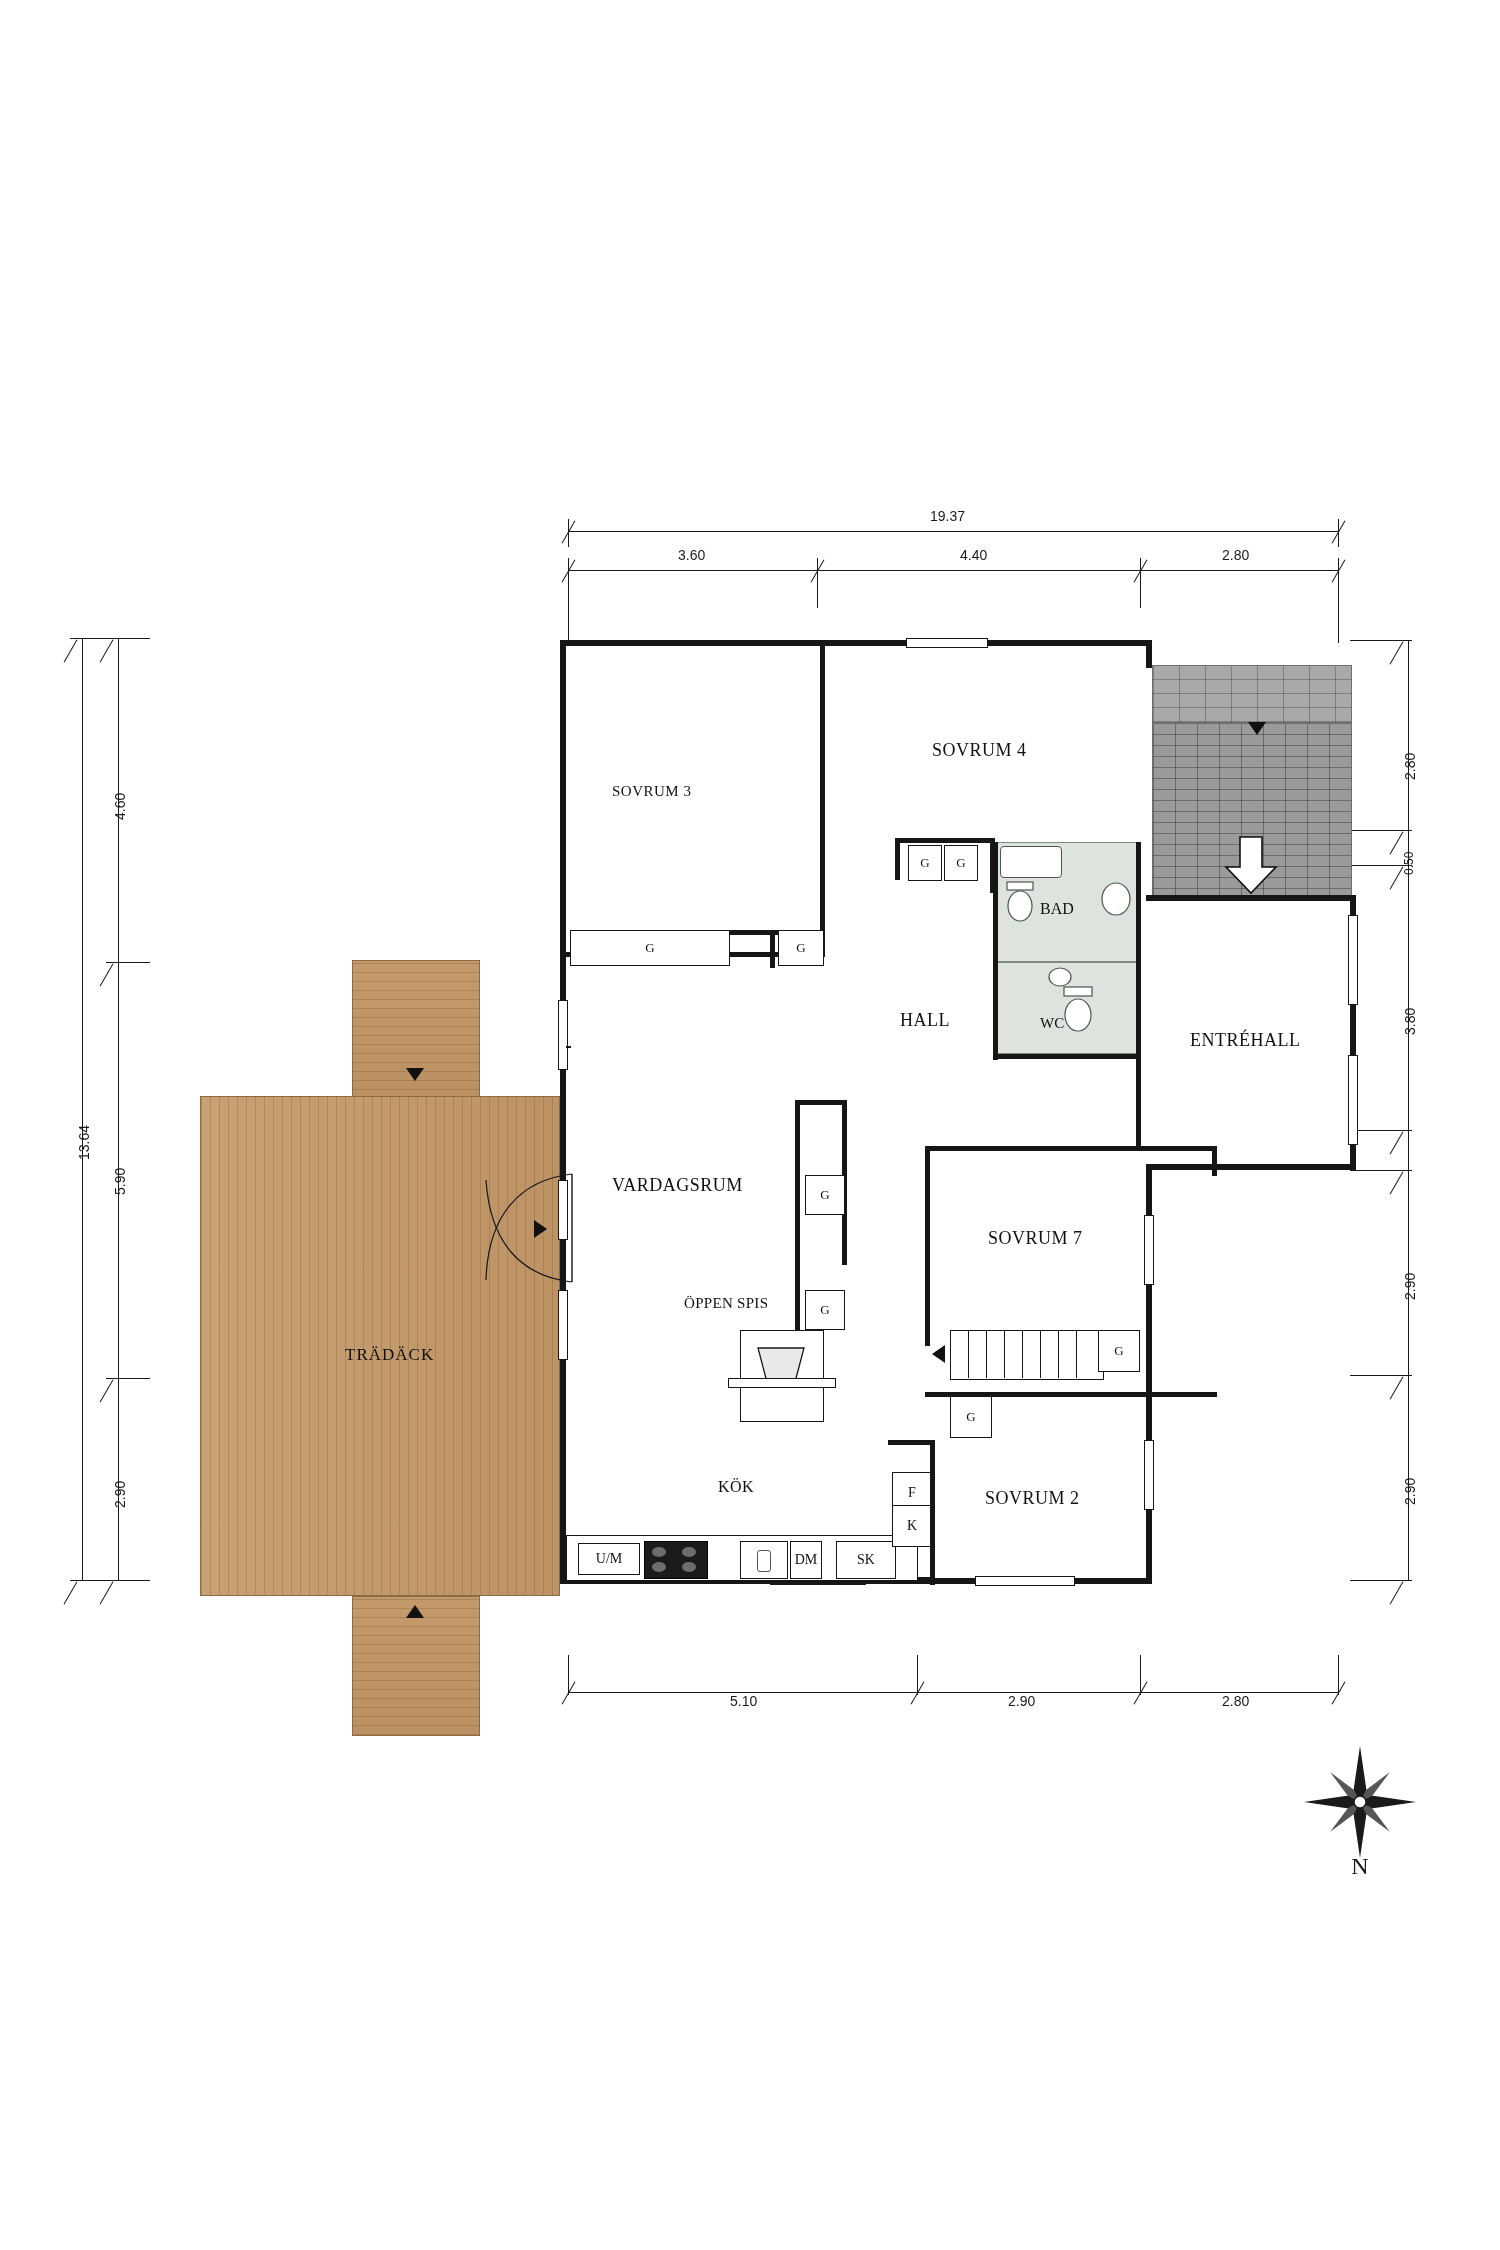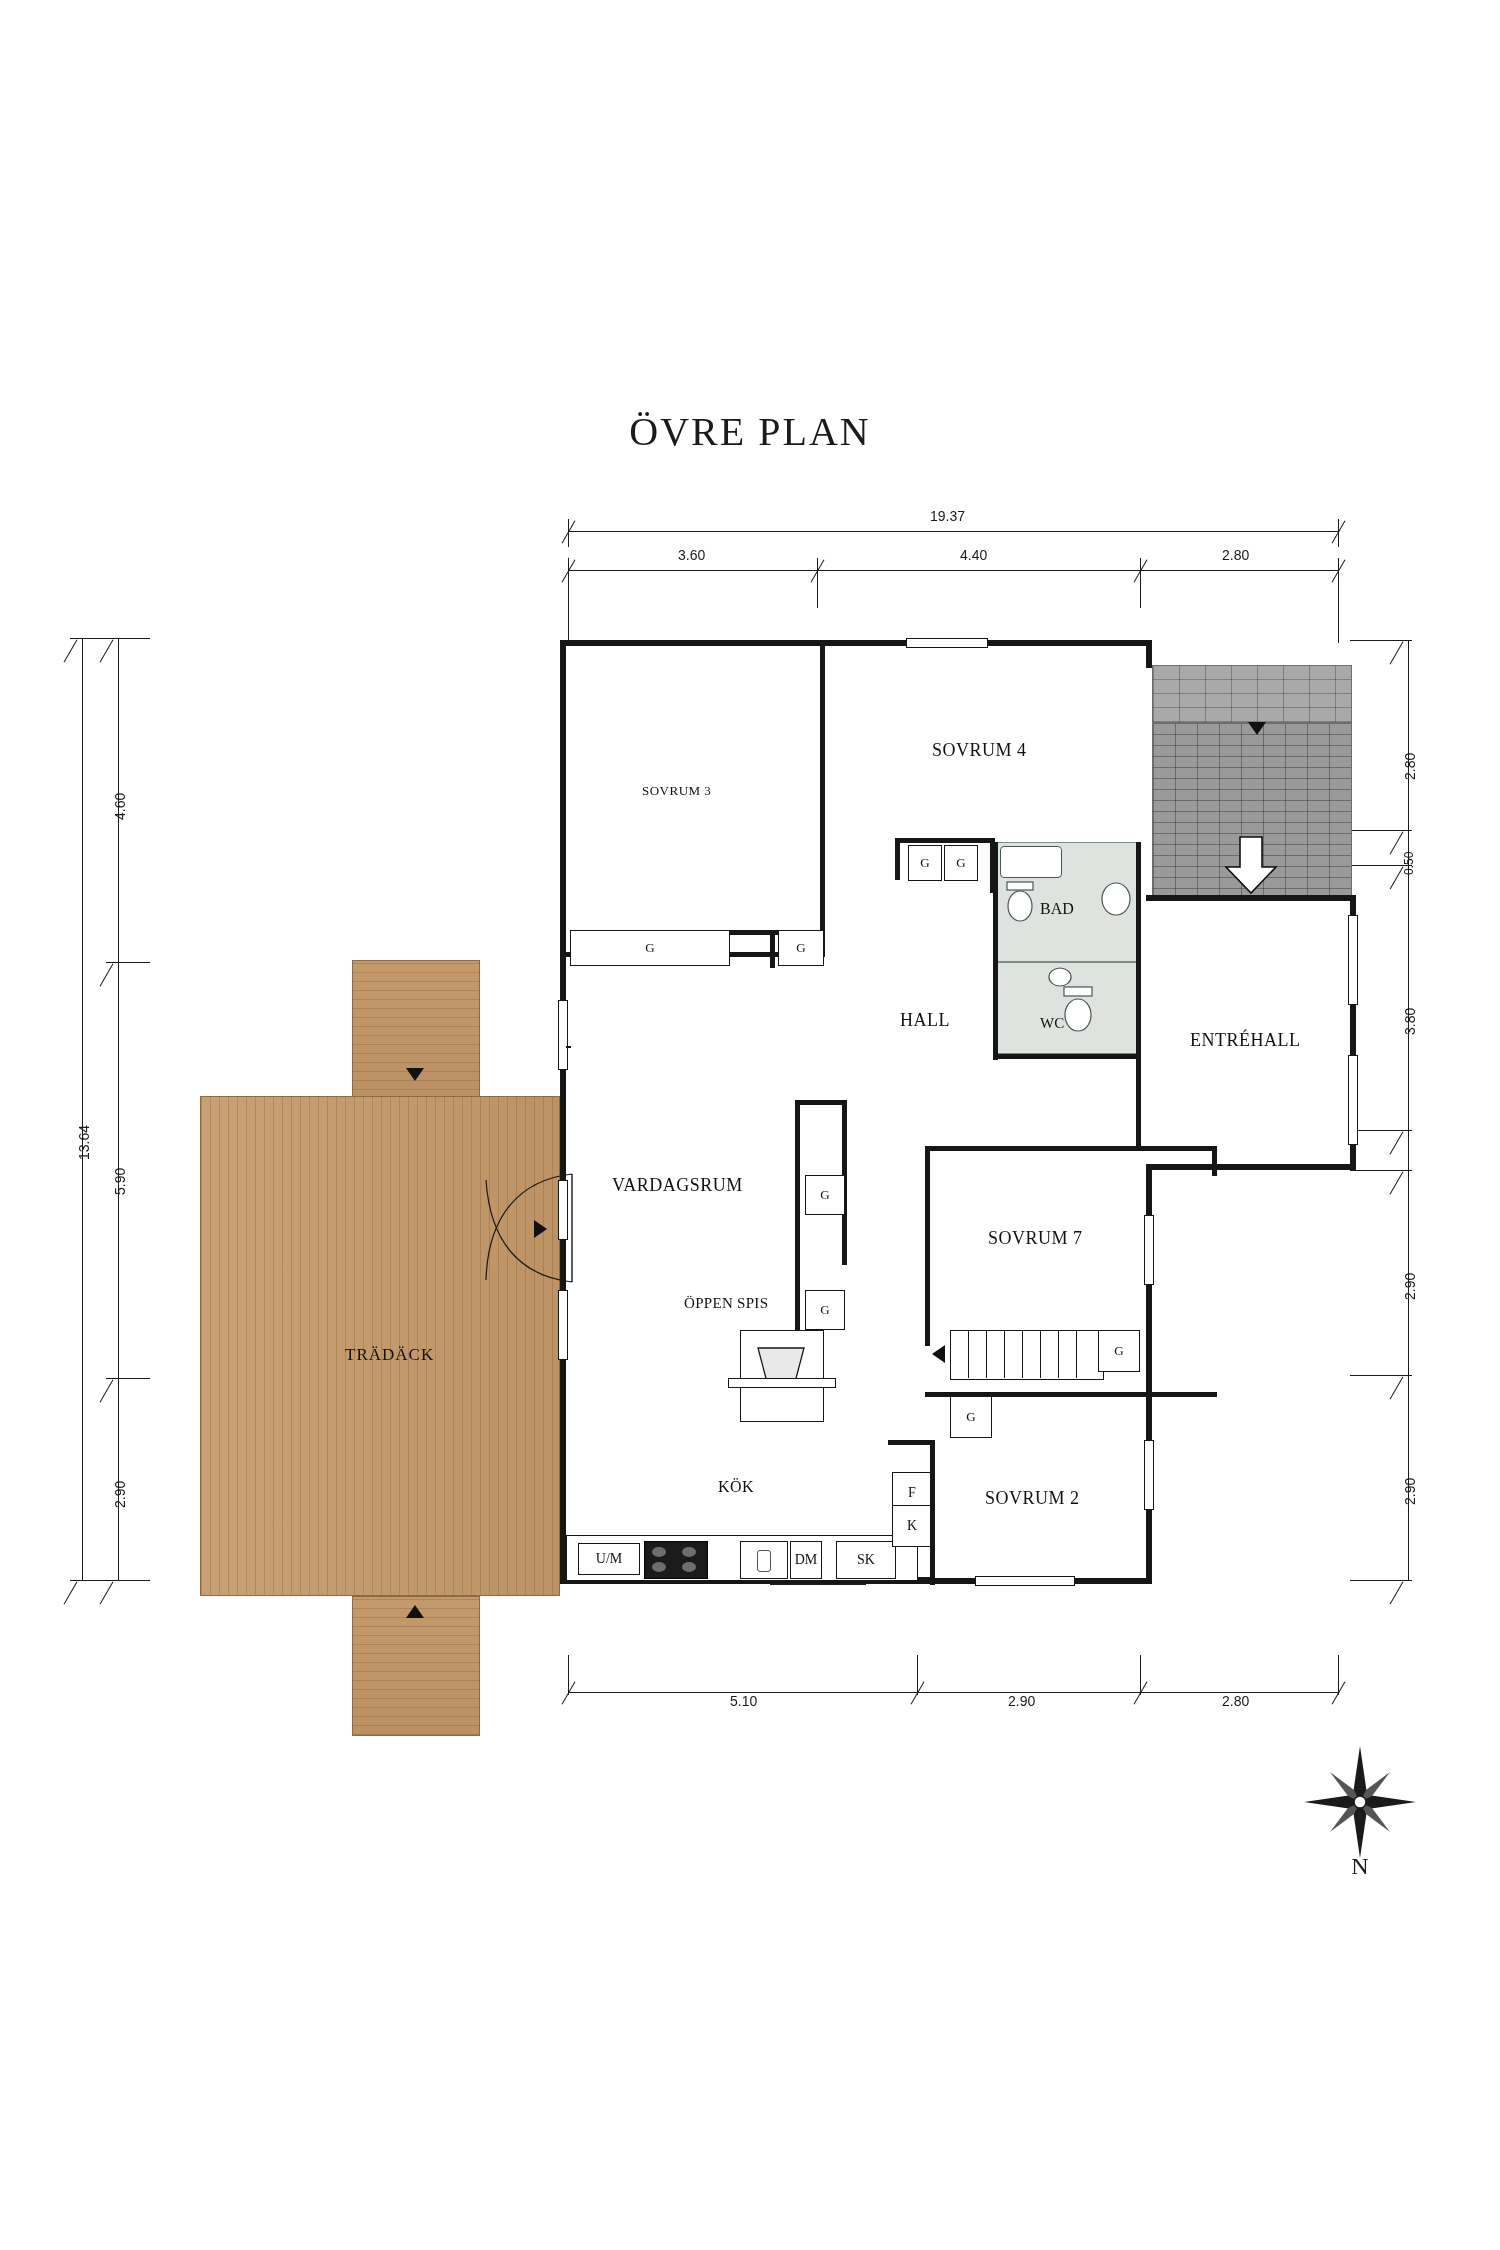--- a/index.html
+++ b/index.html
@@ -66,21 +66,20 @@
   .arrow-lf{position:absolute;width:0;height:0;border-top:9px solid transparent;border-bottom:9px solid transparent;border-right:13px solid #111;}
 
   .bigarrow{position:absolute;}
   .compass{position:absolute;}
 </style>
 </head>
 <body>
 
 <div class="stage">
 
-  <div class="title">ÖVRE PLAN</div>
 
   <div class="ln hl" style="left:568px;top:531px;width:770px;"></div>
   <div class="tick" style="left:568px;top:519px;"></div>
   <div class="tick" style="left:1338px;top:519px;"></div>
   <div class="dimtxt" style="left:930px;top:508px;">19.37</div>
   <div class="ln vl" style="left:568px;top:519px;height:28px;"></div>
   <div class="ln vl" style="left:1338px;top:519px;height:28px;"></div>
 
   <div class="ln hl" style="left:568px;top:570px;width:770px;"></div>
   <div class="tick" style="left:568px;top:558px;"></div>
@@ -315,21 +314,21 @@
 
   <div class="gbox" style="left:892px;top:1472px;width:40px;height:42px;font-size:14px;">
       <span>F</span>
     </div>
   <div class="gbox" style="left:892px;top:1505px;width:40px;height:42px;font-size:14px;">
       <span>K</span>
     </div>
   <div class="wallfill" style="left:930px;top:1440px;width:5px;height:145px;"></div>
   <div class="wallfill" style="left:888px;top:1440px;width:46px;height:5px;"></div>
 
-  <div class="roomlbl" style="left:642px;top:783px;font-size:13px;letter-spacing:.5px;">SOVRUM 3</div>
+  <div class="roomlbl" style="left:612px;top:783px;font-size:15px;letter-spacing:.5px;">SOVRUM 3</div>
   <div class="roomlbl" style="left:932px;top:740px;font-size:18px;letter-spacing:.5px;">SOVRUM 4</div>
   <div class="roomlbl" style="left:900px;top:1010px;font-size:18px;letter-spacing:.5px;">HALL</div>
   <div class="roomlbl" style="left:1190px;top:1030px;font-size:18px;letter-spacing:.5px;">ENTRÉHALL</div>
   <div class="roomlbl" style="left:612px;top:1175px;font-size:18px;letter-spacing:.5px;">VARDAGSRUM</div>
   <div class="roomlbl" style="left:684px;top:1295px;font-size:15px;letter-spacing:.3px;">ÖPPEN SPIS</div>
   <div class="roomlbl" style="left:988px;top:1228px;font-size:18px;letter-spacing:.5px;">SOVRUM 7</div>
   <div class="roomlbl" style="left:985px;top:1488px;font-size:18px;letter-spacing:.5px;">SOVRUM 2</div>
   <div class="roomlbl" style="left:718px;top:1478px;font-size:16px;letter-spacing:.5px;">KÖK</div>
 
 

